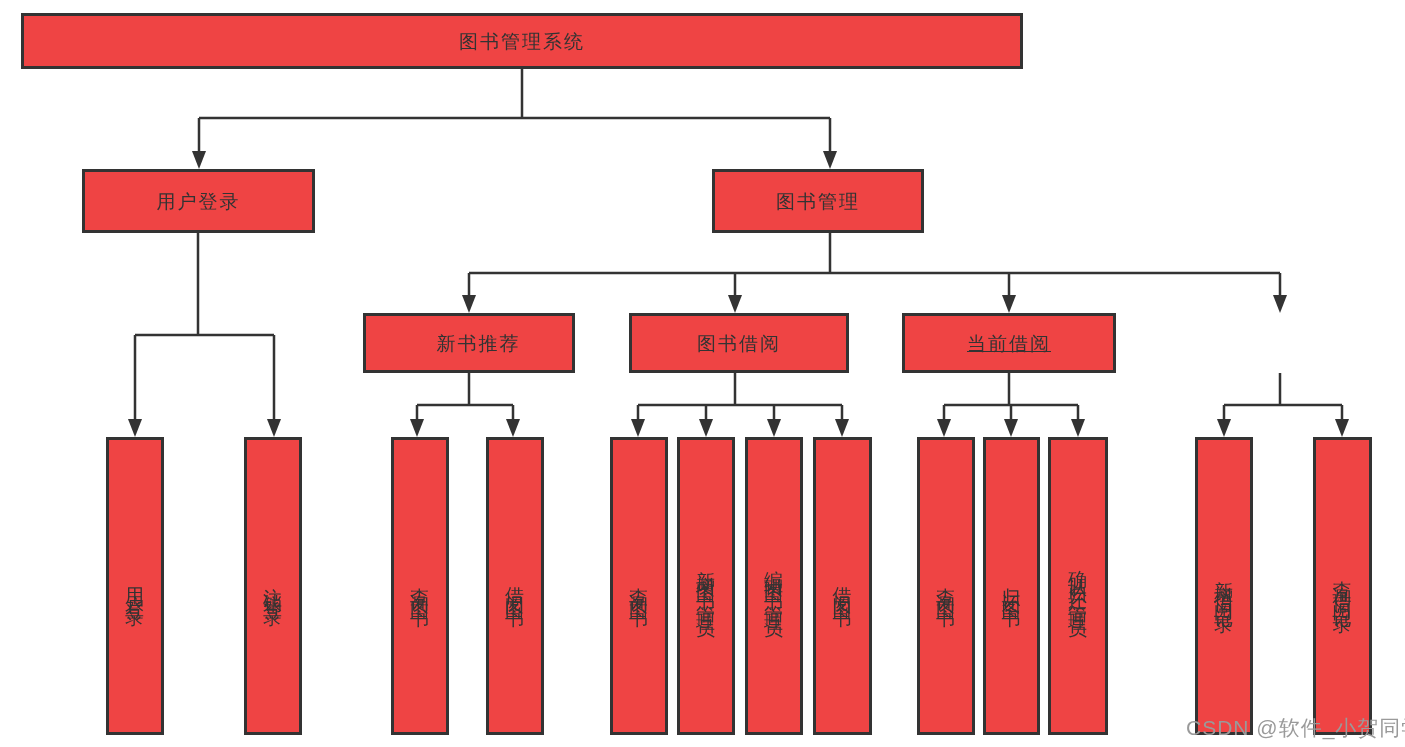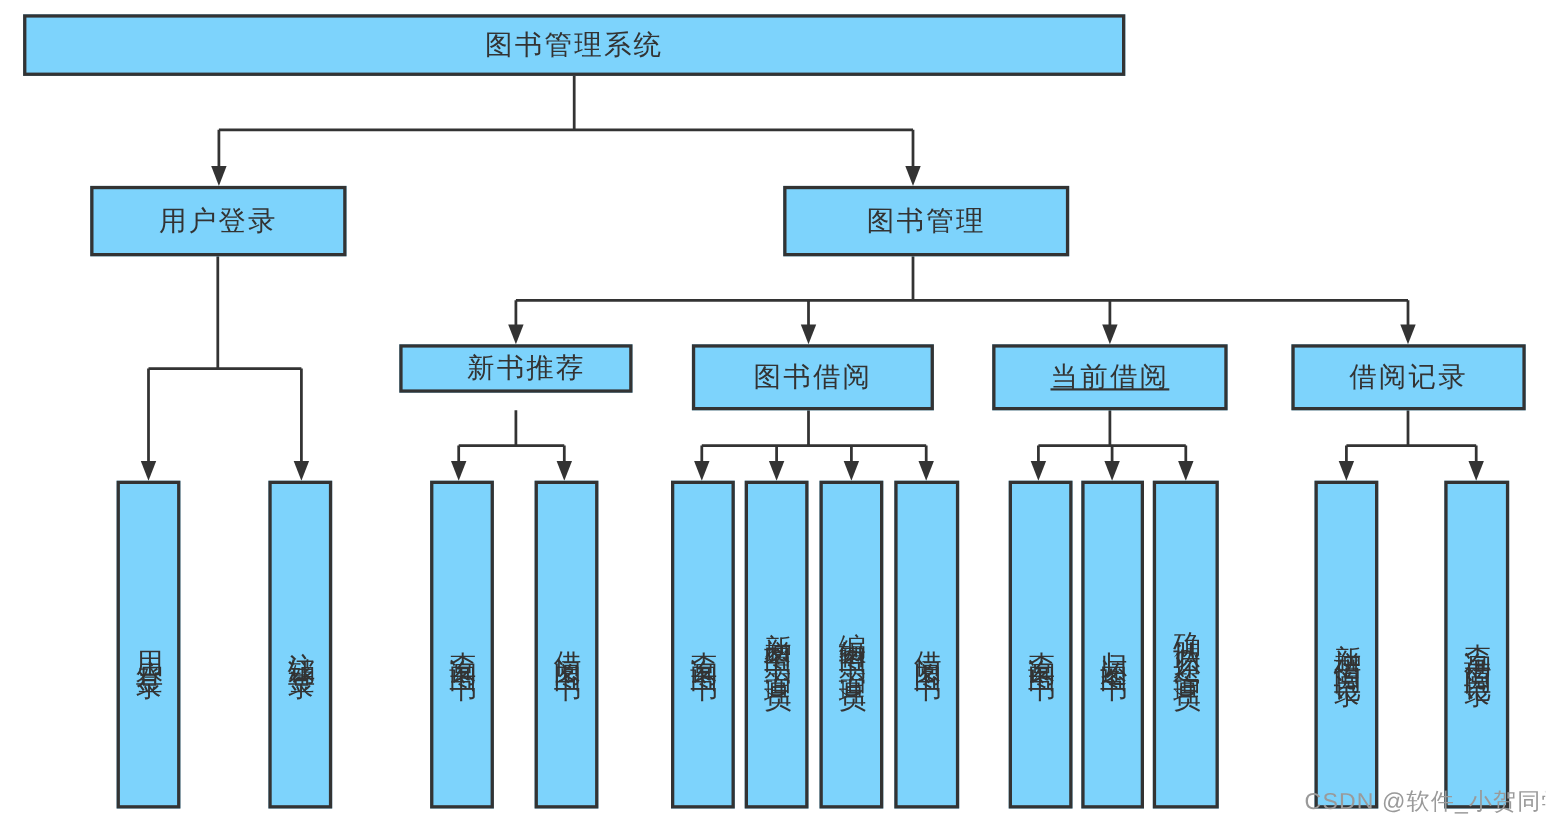--- a/index.html
+++ b/index.html
@@ -14,26 +14,26 @@
   #connectors {
     position: absolute;
     left: 0; top: 0;
     width: 1405px; height: 747px;
     z-index: 0;
   }
   .box {
     position: absolute;
     box-sizing: border-box;
     border: 3px solid #333333;
-    background: #7dd3fc;
+    background: #ef4444;
     color: #333333;
     display: flex;
     align-items: center;
     justify-content: center;
-    font-size: 25px;
+    font-size: 19px;
     letter-spacing: 2px;
     line-height: 1;
     z-index: 1;
     text-align: center;
   }
   .box.vertical {
     writing-mode: vertical-rl;
     text-orientation: mixed;
     letter-spacing: 7px;
     padding: 10px 0;
@@ -93,26 +93,25 @@
       <polygon points="1004,419 1018,419 1011,437"></polygon>
       <polygon points="1071,419 1085,419 1078,437"></polygon>
       <polygon points="1217,419 1231,419 1224,437"></polygon>
       <polygon points="1335,419 1349,419 1342,437"></polygon>
     </g>
   </svg>
 
   <div class="box" style="left:21px; top:13px; width:1002px; height:56px;">图书管理系统</div>
 
   <div class="box" style="left:82px; top:169px; width:233px; height:64px;">用户登录</div>
-  <div class="box" style="left:712px; top:169px; width:260px; height:64px;">图书管理</div>
+  <div class="box" style="left:712px; top:169px; width:212px; height:64px;">图书管理</div>
 
-  <div class="box" style="left:363px; top:313px; width:212px; height:44px;padding-left:19px;">新书推荐</div>
+  <div class="box" style="left:363px; top:313px; width:212px; height:60px;padding-left:19px;">新书推荐</div>
   <div class="box" style="left:629px; top:313px; width:220px; height:60px;">图书借阅</div>
   <div class="box" style="left:902px; top:313px; width:214px; height:60px;text-decoration:underline;">当前借阅</div>
-  <div class="box" style="left:1174px; top:313px; width:213px; height:60px;">借阅记录</div>
 
   <div class="box vertical" style="left:106px; top:437px; width:58px; height:298px;">用户登录</div>
   <div class="box vertical" style="left:244px; top:437px; width:58px; height:298px;">注销登录</div>
 
   <div class="box vertical" style="left:391px; top:437px; width:58px; height:298px;">查询图书</div>
   <div class="box vertical" style="left:486px; top:437px; width:58px; height:298px;">借阅图书</div>
 
   <div class="box vertical" style="left:610px; top:437px; width:58px; height:298px;">查询图书</div>
   <div class="box vertical" style="left:677px; top:437px; width:58px; height:298px;">新增图书（管理员）</div>
   <div class="box vertical" style="left:745px; top:437px; width:58px; height:298px;">编辑图书（管理员）</div>

